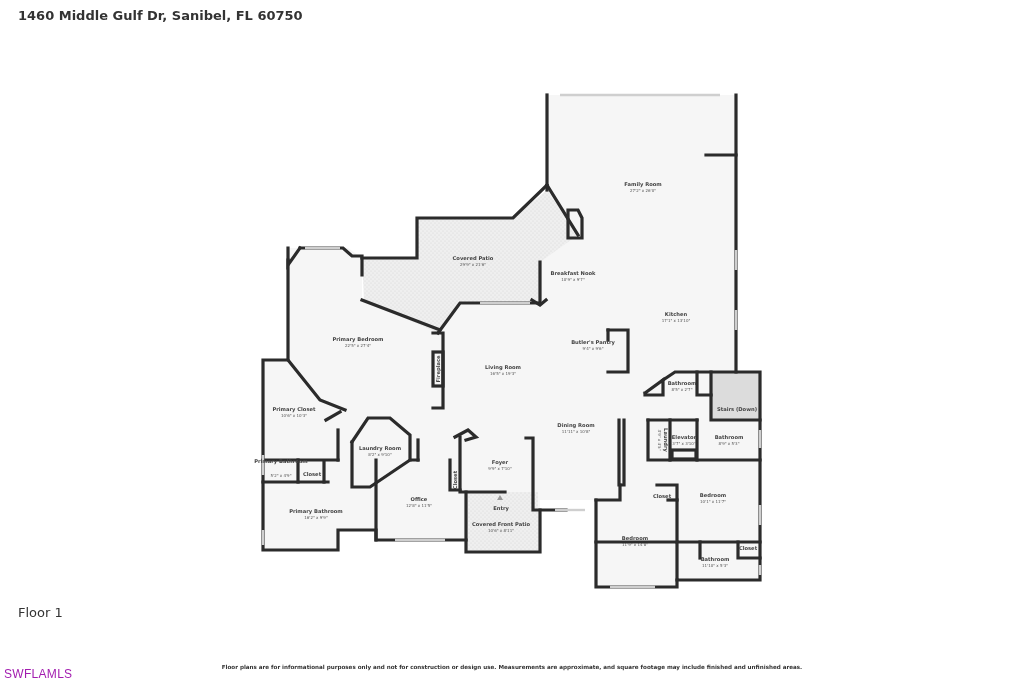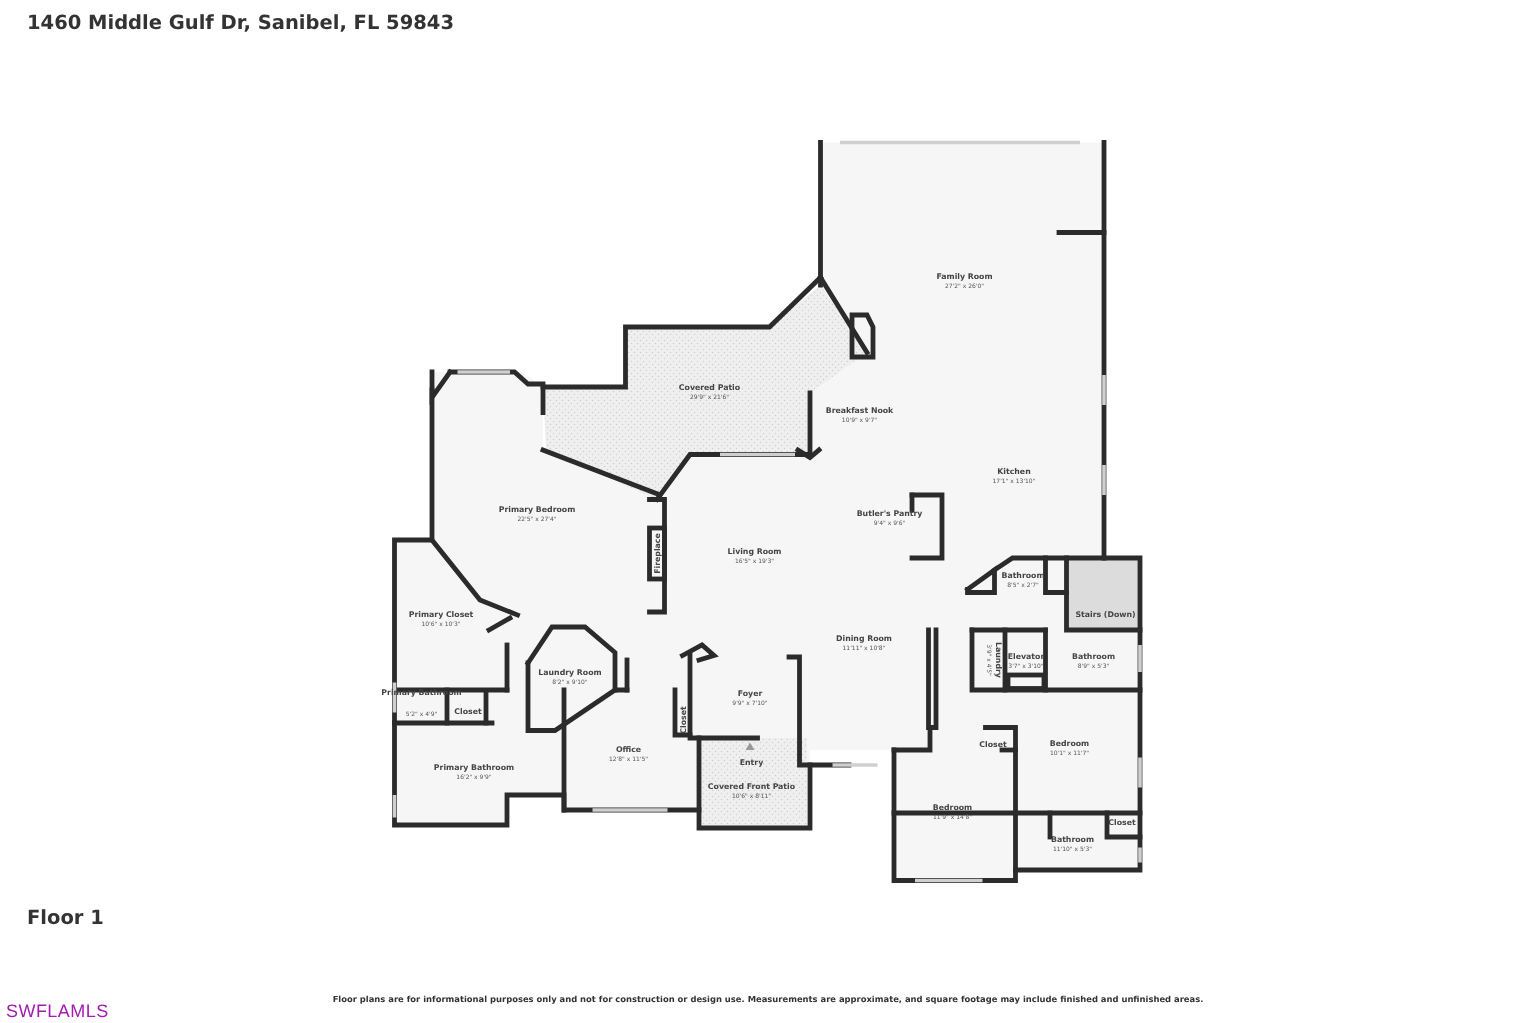--- a/index.html
+++ b/index.html
@@ -1,30 +1,30 @@
 <!DOCTYPE html>
 <html><head>
 <meta charset="utf-8">
 <style>
   html,body{margin:0;padding:0;background:#fff;}
   body{width:1024px;height:682px;position:relative;overflow:hidden;font-family:"DejaVu Sans","Liberation Sans",sans-serif;}
   .title{position:absolute;left:18px;top:8px;font-size:13px;font-weight:bold;color:#333;}
-  .floor{position:absolute;left:18px;top:605px;font-size:13px;font-weight:bold;color:#333;}
+  .floor{position:absolute;left:18px;top:605px;font-size:13px;font-weight:normal;color:#333;}
   .watermark{position:absolute;left:4px;top:667px;font-family:"Liberation Sans",sans-serif;font-size:12px;color:#a21caf;letter-spacing:0.3px;}
   .disclaimer{position:absolute;left:0;width:1024px;top:664px;text-align:center;font-size:5.6px;font-weight:bold;color:#333;}
   svg.plan{position:absolute;left:0;top:0;}
   .rn{font-size:5.2px;font-weight:bold;fill:#444;text-anchor:middle;font-family:"DejaVu Sans",sans-serif;}
   .rd{font-size:4px;fill:#555;text-anchor:middle;font-family:"DejaVu Sans",sans-serif;}
   .w{stroke:#2b2b2b;stroke-width:3.2;fill:none;stroke-linecap:square;}
   .win{stroke:#cfcfcf;stroke-width:2.4;fill:none;}
 </style>
 </head>
 <body>
 
-<div class="title">1460 Middle Gulf Dr, Sanibel, FL 59843</div>
+<div class="title">1460 Middle Gulf Dr, Sanibel, FL 60750</div>
 
 <svg class="plan" width="1024" height="682" viewBox="0 0 1024 682">
   <defs>
     <pattern id="dots" width="4" height="4" patternUnits="userSpaceOnUse">
       <rect width="4" height="4" fill="#efefef"></rect>
       <circle cx="1" cy="1" r="0.5" fill="#cfcfcf"></circle>
       <circle cx="3" cy="3" r="0.5" fill="#cfcfcf"></circle>
     </pattern>
   </defs>
 

